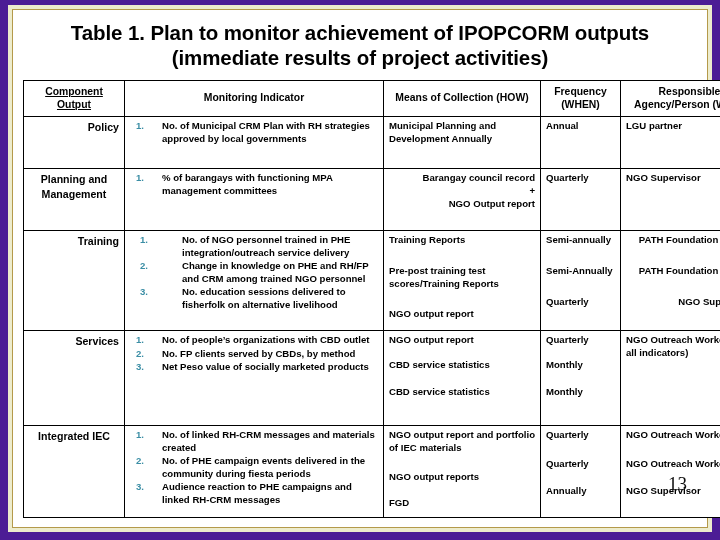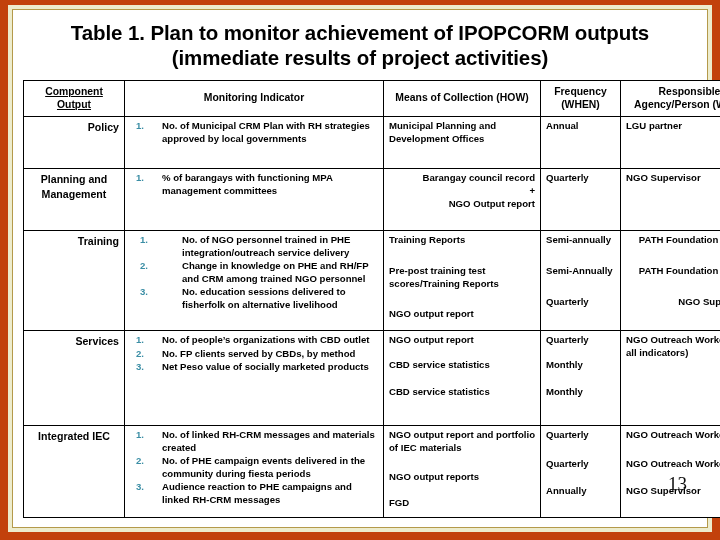--- a/index.html
+++ b/index.html
@@ -14,21 +14,21 @@
     font-family: "Liberation Sans", sans-serif;
   }
 
   
   .slide {
     position: absolute;
     left: 0; top: 0;
     width: 720px;
     height: 540px;
     box-sizing: border-box;
-    background: #c2410c;
+    background: #4c1d95;
     padding: 5px 8px 8px 8px;
   }
   .band-outer {
     box-sizing: border-box;
     width: 100%;
     height: 100%;
     background: #edeccd;
     padding: 4px;
   }
   .band-gold {
@@ -170,21 +170,21 @@
                 <td class="component lefty">Policy</td>
                 <td class="indicator">
                   <ul class="items ind-narrow">
                     <li>
                       <span class="num">1.</span>
                       <span class="txt">No. of Municipal CRM Plan with RH strategies approved by local governments</span>
                     </li>
                   </ul>
                 </td>
                 <td class="means">
-                  <div class="line">Municipal Planning and Development Offices</div>
+                  <div class="line">Municipal Planning and Development Annually</div>
                 </td>
                 <td class="freq">
                   <div class="line">Annual</div>
                 </td>
                 <td class="resp">
                   <div class="line">LGU partner</div>
                 </td>
               </tr>
               <tr style="height: 62px;">
                 <td class="component">Planning and Management</td>

